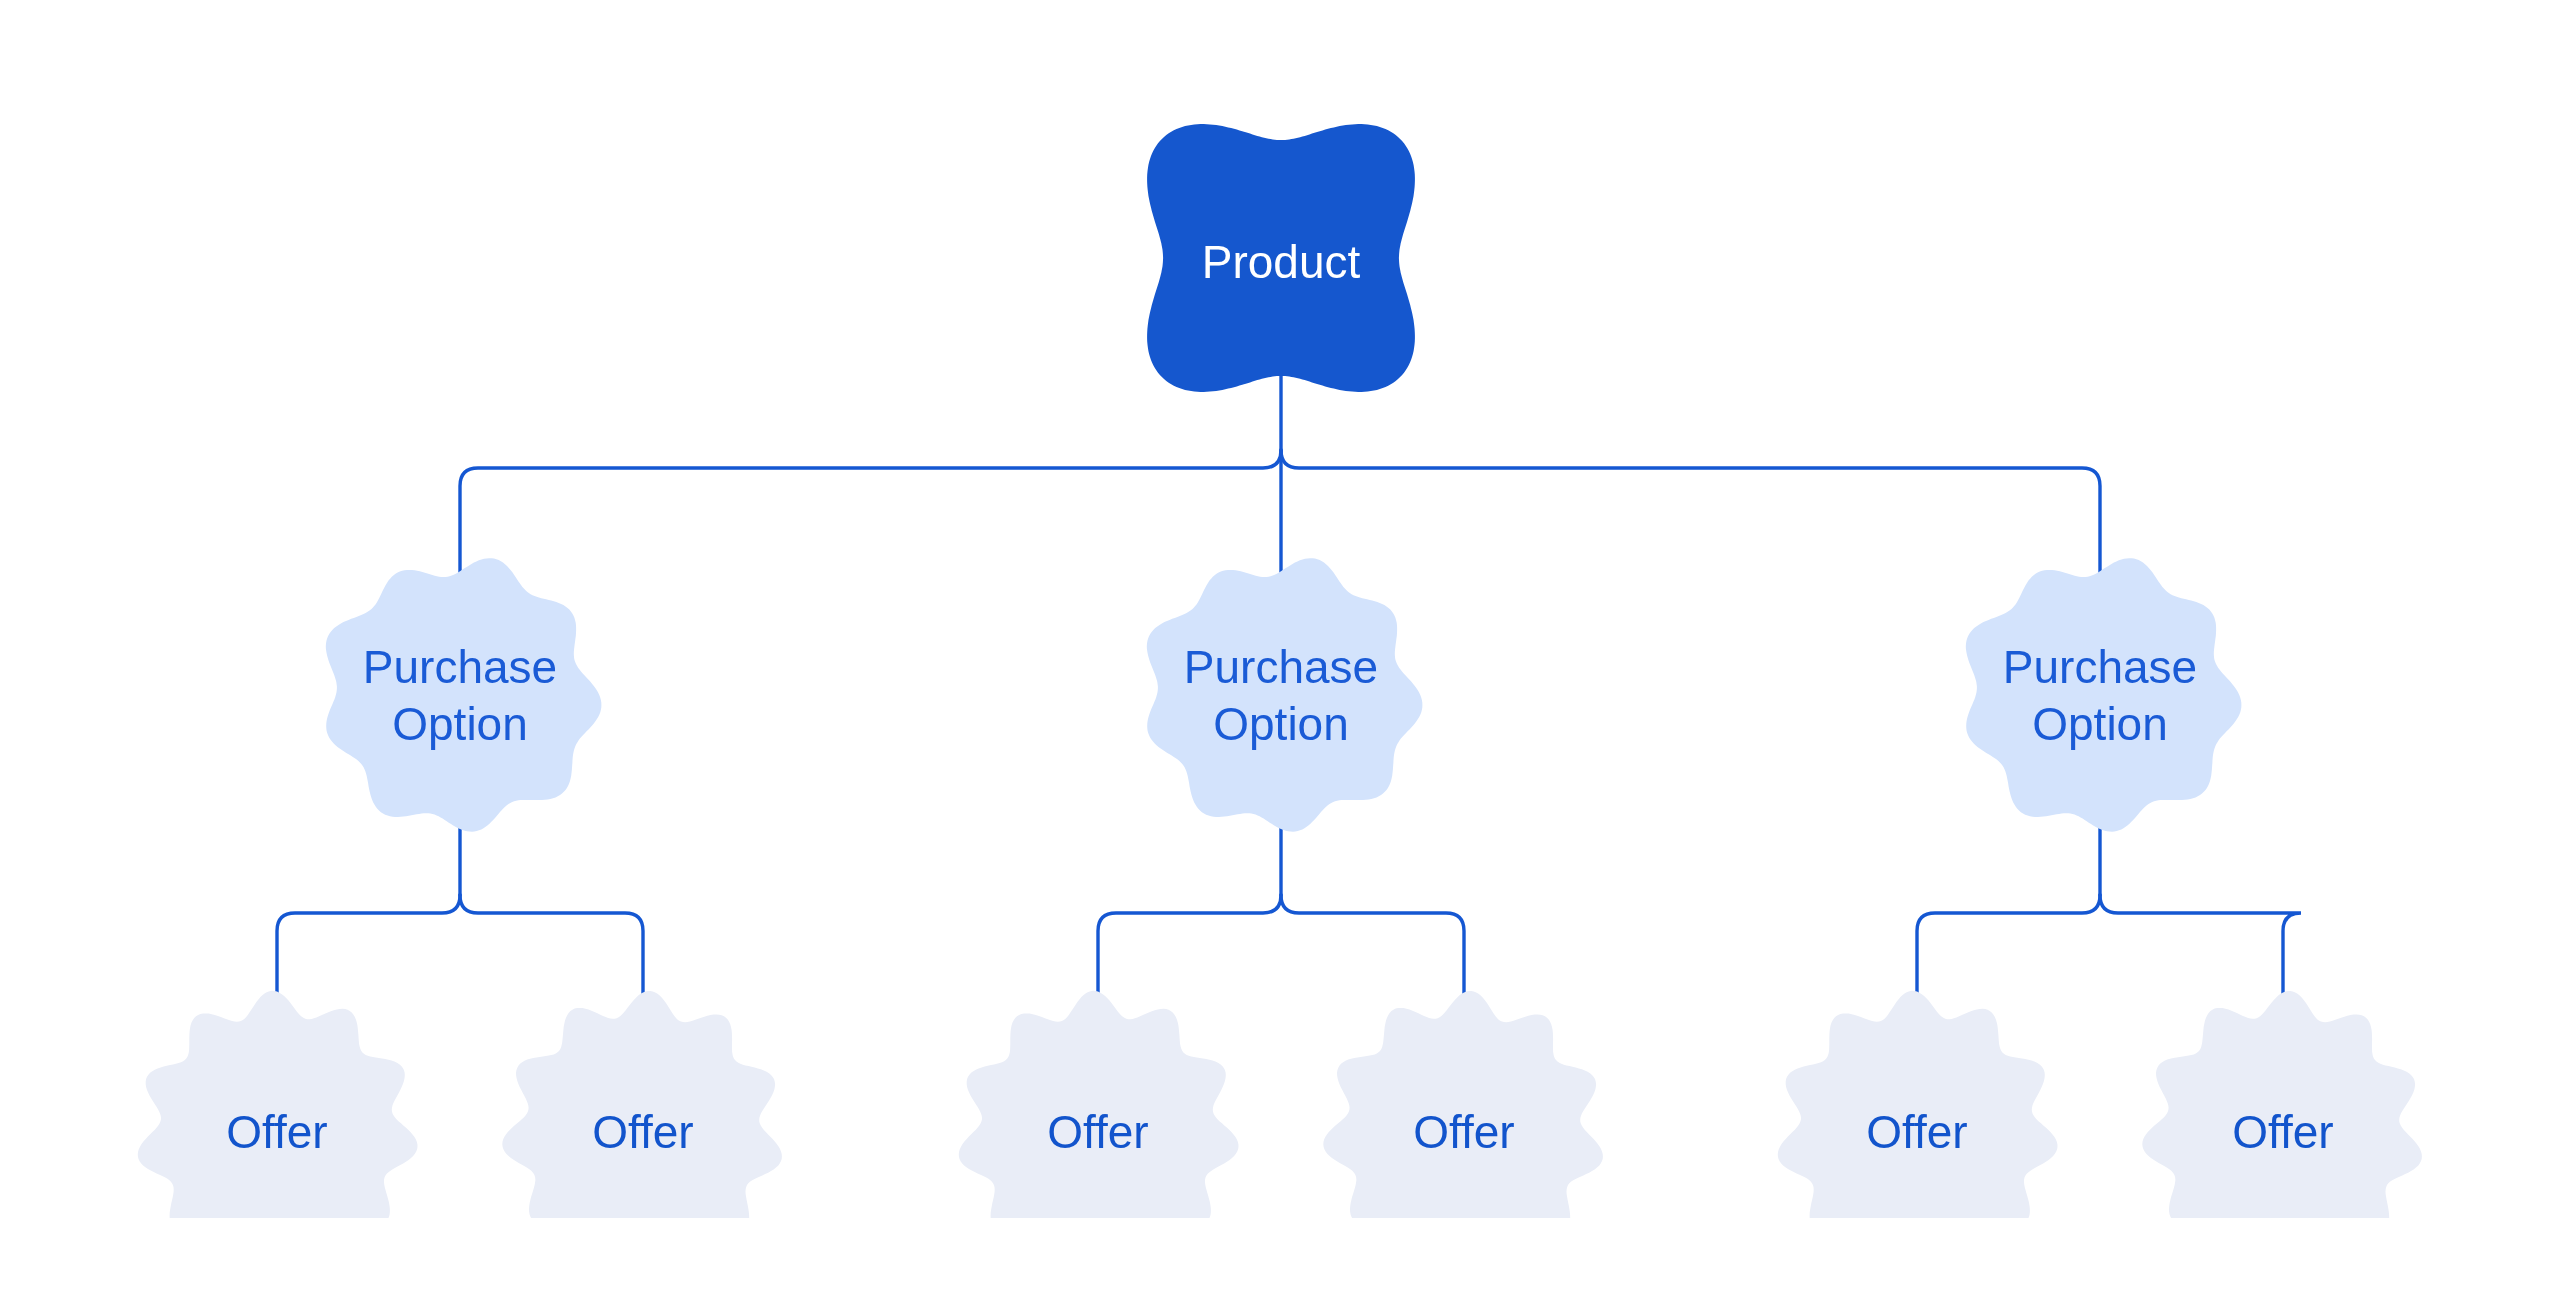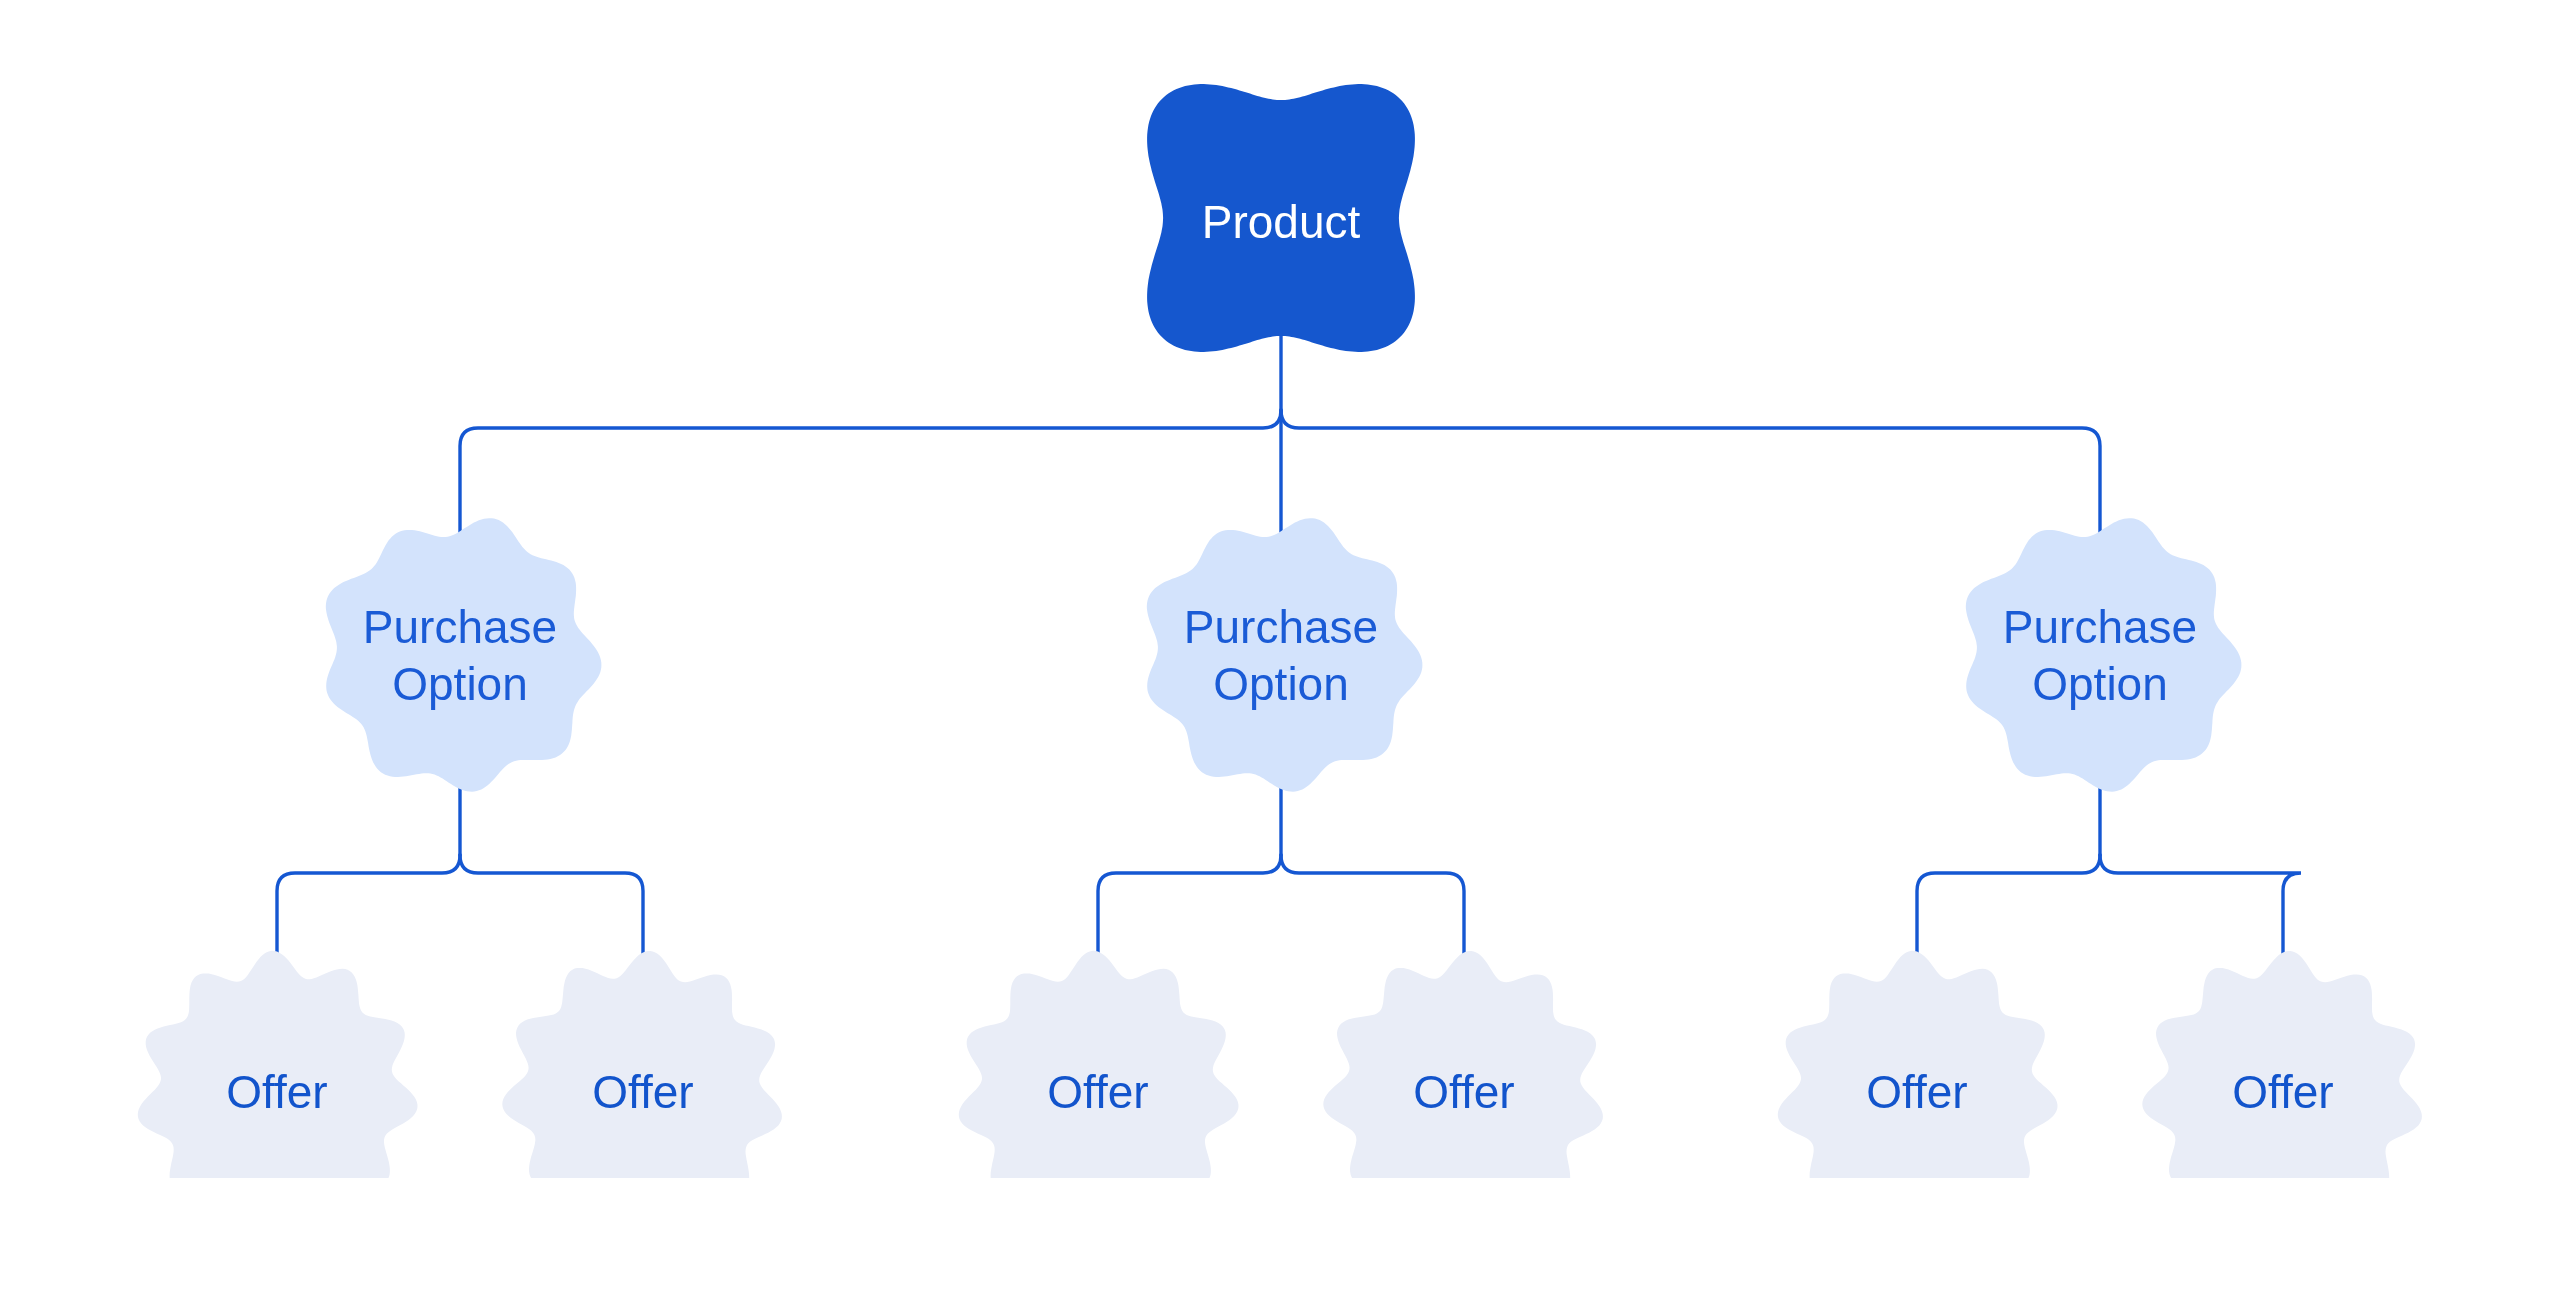--- a/index.html
+++ b/index.html
@@ -6,21 +6,21 @@
     --background:#FFFFFF;
     --product_fill:#1557CE;
     --product_text:#FFFFFF;
     --purchase_fill:#D3E3FC;
     --purchase_text:#1A5BD6;
     --offer_fill:#E9EDF7;
     --offer_text:#1254CC;
     --connector:#1557D2;
   }
   html,body{margin:0;padding:0;background:var(--background);}
-  .stage{width:2560px;height:1178px;background:var(--background);overflow:hidden;}
+  .stage{width:2560px;height:1178px;background:var(--background);overflow:hidden;margin-top:40px;}
   svg{display:block;}
   .connector{fill:none;stroke:var(--connector);stroke-width:3.4;stroke-linecap:round;}
   .node-product{fill:var(--product_fill);}
   .node-purchase{fill:var(--purchase_fill);}
   .node-offer{fill:var(--offer_fill);}
   text{
     font-family:"Liberation Sans","DejaVu Sans",sans-serif;
     font-weight:500;
     font-size:46px;
     text-anchor:middle;

